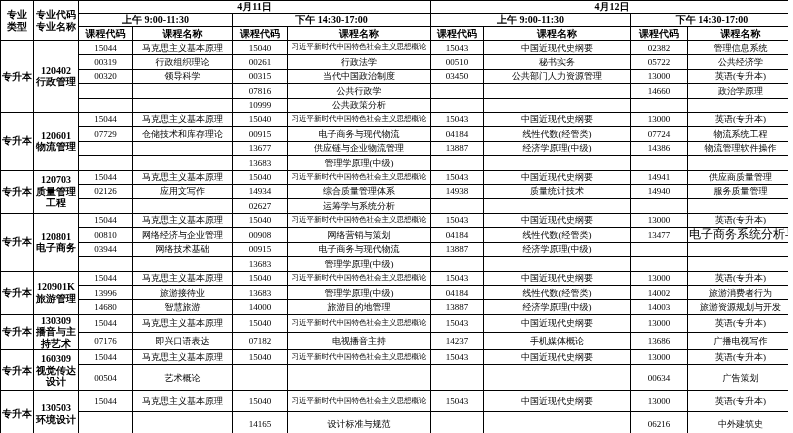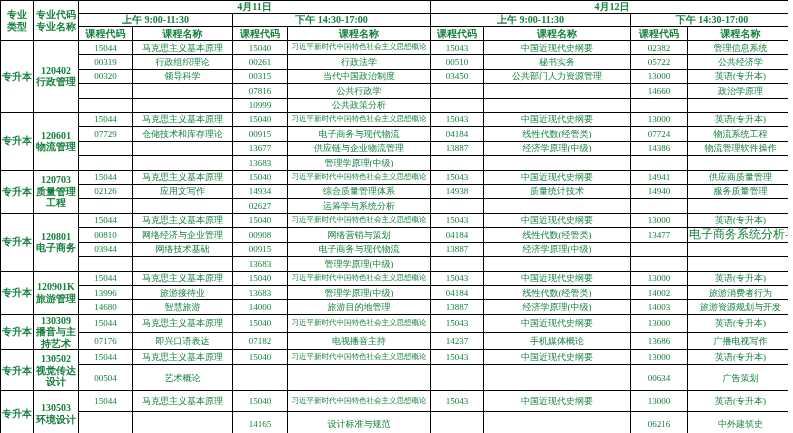--- a/index.html
+++ b/index.html
@@ -1,18 +1,18 @@
 <!DOCTYPE html>
 <html><head>
 <meta charset="utf-8">
 <style>
   html,body{margin:0;padding:0;background:#fff;}
   .sheet{
     width:788px;height:433px;background:#fff;overflow:hidden;
-    font-family:"Liberation Serif","DejaVu Serif",serif;color:#15803d;
+    font-family:"Liberation Serif","DejaVu Serif",serif;color:#000000;
   }
   table{
     border-collapse:collapse;table-layout:fixed;
     width:793px;height:433px;
   }
   th,td{
     border:1px solid #000;
     padding:0 1px;
     text-align:center;vertical-align:middle;
     overflow:hidden;white-space:nowrap;
@@ -292,21 +292,21 @@
           <td class="name">即兴口语表达</td>
           <td class="code">07182</td>
           <td class="name">电视播音主持</td>
           <td class="code">14237</td>
           <td class="name">手机媒体概论</td>
           <td class="code">13686</td>
           <td class="name">广播电视写作</td>
         </tr>
         <tr style="height: 15px;">
           <td rowspan="2" class="major-type">专升本</td>
-          <td rowspan="2" class="major-name">130502
+          <td rowspan="2" class="major-name">160309
 视觉传达设计</td>
           <td class="code">15044</td>
           <td class="name">马克思主义基本原理</td>
           <td class="code">15040</td>
           <td class="name" style="font-size: 7.5px;">习近平新时代中国特色社会主义思想概论</td>
           <td class="code">15043</td>
           <td class="name">中国近现代史纲要</td>
           <td class="code">13000</td>
           <td class="name">英语(专升本)</td>
         </tr>

